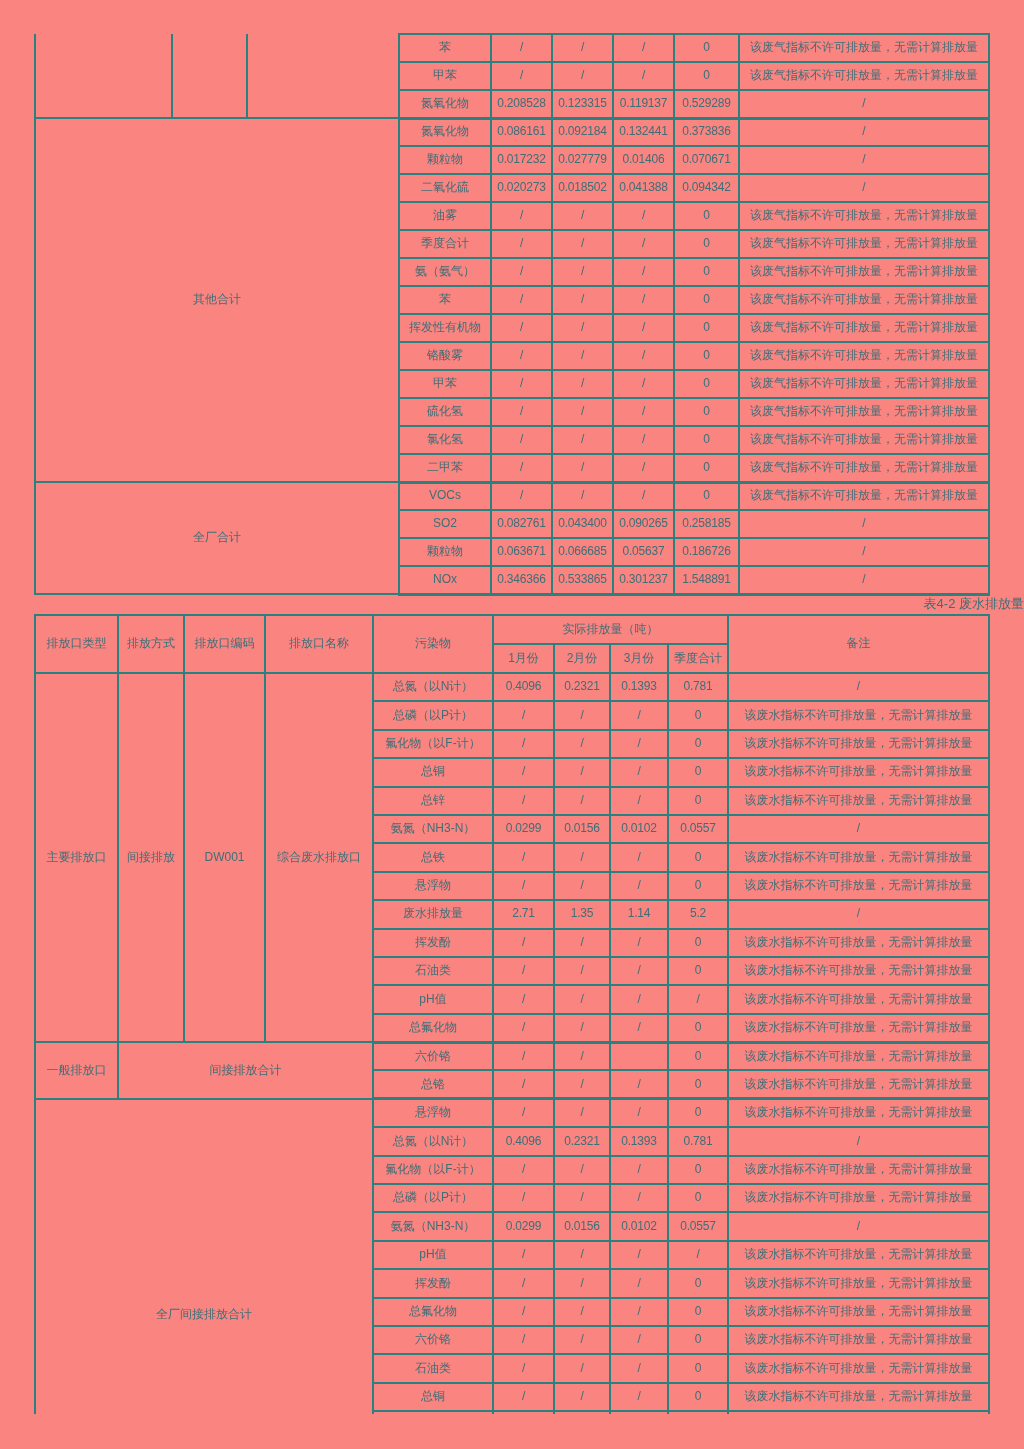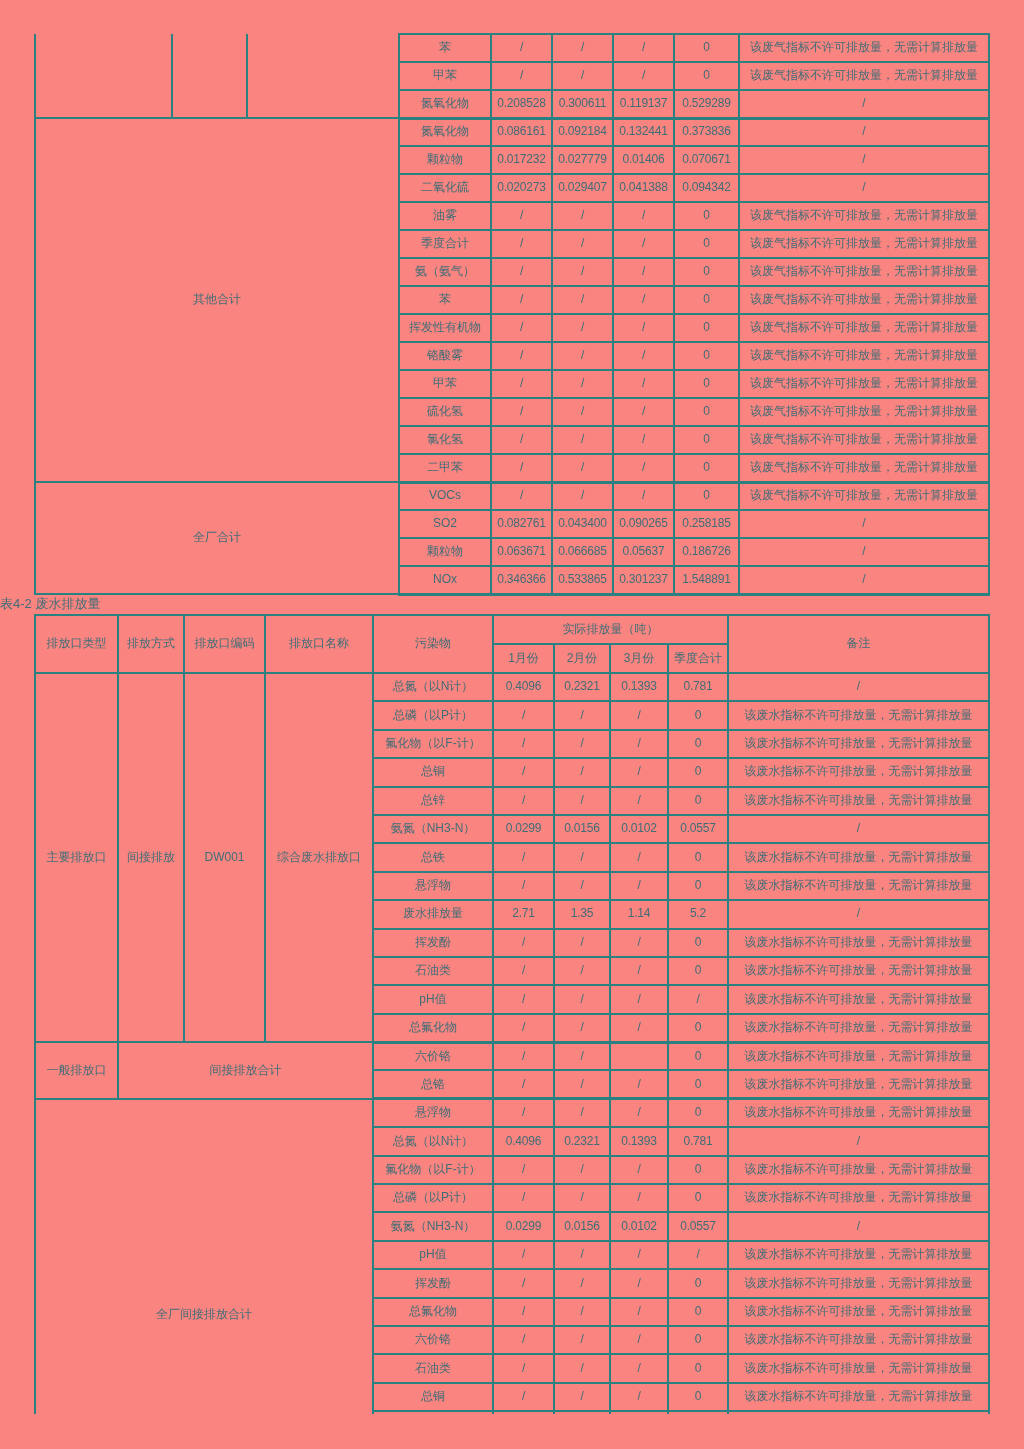--- a/index.html
+++ b/index.html
@@ -28,21 +28,21 @@
   .no-top{border-top:none}
   .no-bottom{border-bottom:none}
   .edge-l{border-left-width:2px}
   .edge-r{border-right-width:2px}
   .edge-t{border-top-width:2px}
   .num{letter-spacing:-0.2px}
   .remark{font-size:12px}
   .low{vertical-align:bottom;padding-bottom:92px}
   #caption{
     position:absolute;top:594px;left:0;width:100%;height:20px;
-    line-height:20px;text-align:left;font-size:13px;
+    line-height:20px;text-align:right;font-size:13px;
   }
 </style>
 </head>
 <body>
 
 <div id="stage">
 
   <table id="t1">
     <colgroup>
       <col style="width:137px">
@@ -71,21 +71,21 @@
           <td>甲苯</td>
           <td class="num">/</td>
           <td class="num">/</td>
           <td class="num">/</td>
           <td class="num">0</td>
           <td class="edge-r remark">该废气指标不许可排放量，无需计算排放量</td>
         </tr>
         <tr class="sec-end">
           <td>氮氧化物</td>
           <td class="num">0.208528</td>
-          <td class="num">0.300611</td>
+          <td class="num">0.123315</td>
           <td class="num">0.119137</td>
           <td class="num">0.529289</td>
           <td class="edge-r remark">/</td>
         </tr>
         <tr>
           <td class="edge-l" rowspan="13" colspan="3">其他合计</td>
           <td>氮氧化物</td>
           <td class="num">0.086161</td>
           <td class="num">0.092184</td>
           <td class="num">0.132441</td>
@@ -96,21 +96,21 @@
           <td>颗粒物</td>
           <td class="num">0.017232</td>
           <td class="num">0.027779</td>
           <td class="num">0.01406</td>
           <td class="num">0.070671</td>
           <td class="edge-r remark">/</td>
         </tr>
         <tr>
           <td>二氧化硫</td>
           <td class="num">0.020273</td>
-          <td class="num">0.029407</td>
+          <td class="num">0.018502</td>
           <td class="num">0.041388</td>
           <td class="num">0.094342</td>
           <td class="edge-r remark">/</td>
         </tr>
         <tr>
           <td>油雾</td>
           <td class="num">/</td>
           <td class="num">/</td>
           <td class="num">/</td>
           <td class="num">0</td>

